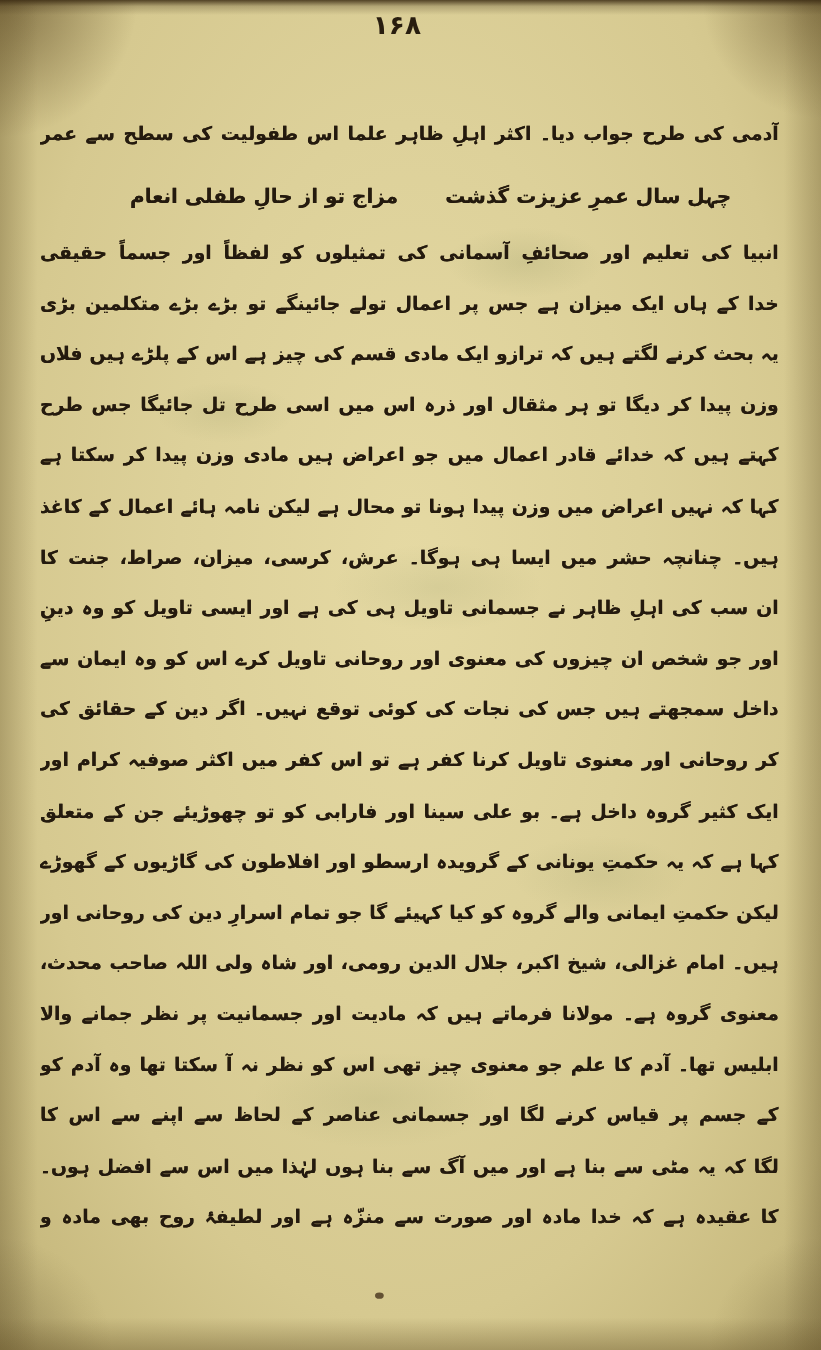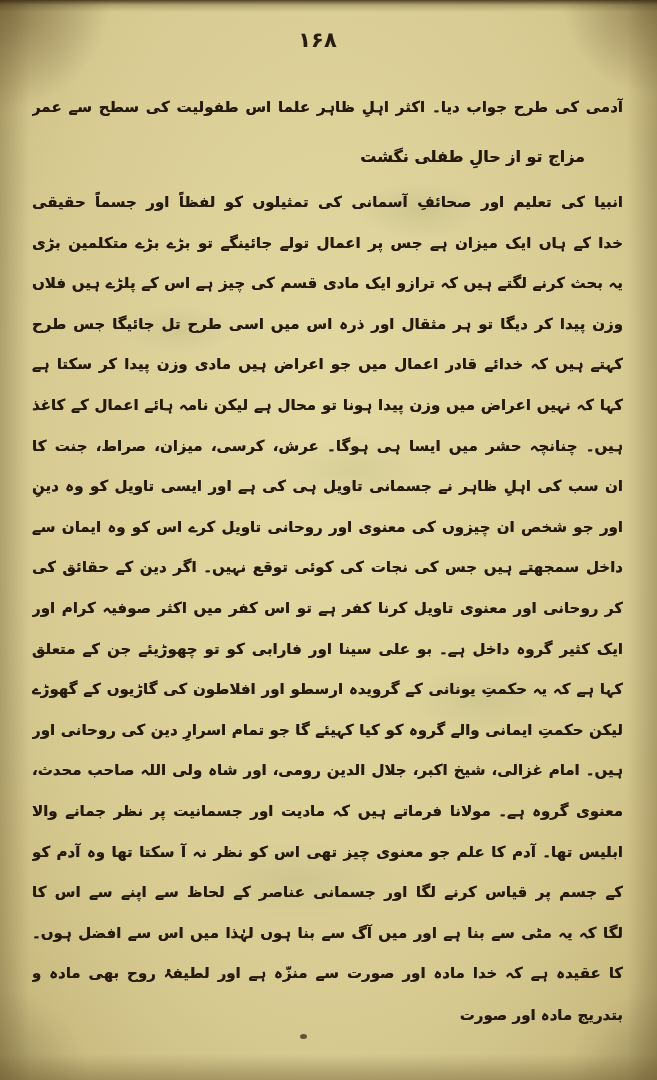--- a/index.html
+++ b/index.html
@@ -41,21 +41,21 @@
   }
   .speck {
     position: absolute;
     left: 300px; top: 1034px;
     width: 7px; height: 5px;
     background: rgba(60,40,20,0.75);
     border-radius: 50%;
   }
   .page-number {
     position: absolute;
-    top: 28px; left: 0; right: 22px;
+    top: 8px; left: 0; right: 22px;
     text-align: center;
     font-size: 21px;
     font-weight: 700;
     letter-spacing: 3px;
     color: #281d0f;
   }
   .text-block {
     position: absolute;
     top: 84px;
     right: 34px; left: 32px;
@@ -96,21 +96,22 @@
 
 <div class="page">
   <div class="mottle"></div>
 
   <div class="page-number">۱۶۸</div>
 
   <div class="text-block">
     <div class="line intro-line">آدمی کی طرح جواب دیا۔ اکثر اہلِ ظاہر علما اس طفولیت کی سطح سے عمر بھر اوپر نہیں اُٹھ سکتے۔</div>
 
     <div class="verse">
-      <span>مزاج تو از حالِ طفلی نگشت</span>
+      <span>چہل سال عمرِ عزیزت گذشت</span>
+      <span>مزاج تو از حالِ طفلی انعام</span>
     </div>
 
     <div class="line">انبیا کی تعلیم اور صحائفِ آسمانی کی تمثیلوں کو لفظاً اور جسماً حقیقی سمجھتے ہیں جب خدا کہتا ہے کہ</div>
     <div class="line">خدا کے ہاں ایک میزان ہے جس پر اعمال تولے جائینگے تو بڑے بڑے متکلمین بڑی سنجیدگی سے</div>
     <div class="line">یہ بحث کرنے لگتے ہیں کہ ترازو ایک مادی قسم کی چیز ہے اس کے پلڑے ہیں فلاں اعمال میں</div>
     <div class="line">وزن پیدا کر دیگا تو ہر مثقال اور ذرہ اس میں اسی طرح تل جائیگا جس طرح مادی اشیا تلتی ہیں۔</div>
     <div class="line">کہتے ہیں کہ خدائے قادر اعمال میں جو اعراض ہیں مادی وزن پیدا کر سکتا ہے بعض متکلمین نے</div>
     <div class="line">کہا کہ نہیں اعراض میں وزن پیدا ہونا تو محال ہے لیکن نامہ ہائے اعمال کے کاغذ پلڑوں میں تل سکتے</div>
     <div class="line">ہیں۔ چنانچہ حشر میں ایسا ہی ہوگا۔ عرش، کرسی، میزان، صراط، جنت کا انعام اور دوزخ کا عذاب</div>
     <div class="line">ان سب کی اہلِ ظاہر نے جسمانی تاویل ہی کی ہے اور ایسی تاویل کو وہ دینِ راسخ سمجھتے ہیں۔</div>
@@ -121,18 +122,17 @@
     <div class="line">کہا ہے کہ یہ حکمتِ یونانی کے گرویدہ ارسطو اور افلاطون کی گاڑیوں کے گھوڑے ہیں</div>
     <div class="line">لیکن حکمتِ ایمانی والے گروہ کو کیا کہیئے گا جو تمام اسرارِ دین کی روحانی اور معنوی تاویل کہتے</div>
     <div class="line">ہیں۔ امام غزالی، شیخ اکبر، جلال الدین رومی، اور شاہ ولی اللہ صاحب محدث، یہ سب</div>
     <div class="line">معنوی گروہ ہے۔ مولانا فرماتے ہیں کہ مادیت اور جسمانیت پر نظر جمانے والا سب سے پہلے</div>
     <div class="line">ابلیس تھا۔ آدم کا علم جو معنوی چیز تھی اس کو نظر نہ آ سکتا تھا وہ آدم کو اس کے مٹی</div>
     <div class="line">کے جسم پر قیاس کرنے لگا اور جسمانی عناصر کے لحاظ سے اپنے سے اس کا مقابلہ کرنے</div>
     <div class="line">لگا کہ یہ مٹی سے بنا ہے اور میں آگ سے بنا ہوں لہٰذا میں اس سے افضل ہوں۔ مولانا</div>
     <div class="line">کا عقیدہ ہے کہ خدا مادہ اور صورت سے منزّہ ہے اور لطیفۂ روح بھی مادہ و صورت سے</div>
 
     <div class="last-line">
-      <span>بتدریج مادہ اور صورت</span>
     </div>
   </div>
 
   <div class="speck"></div>
 </div>
 
 </body></html>

